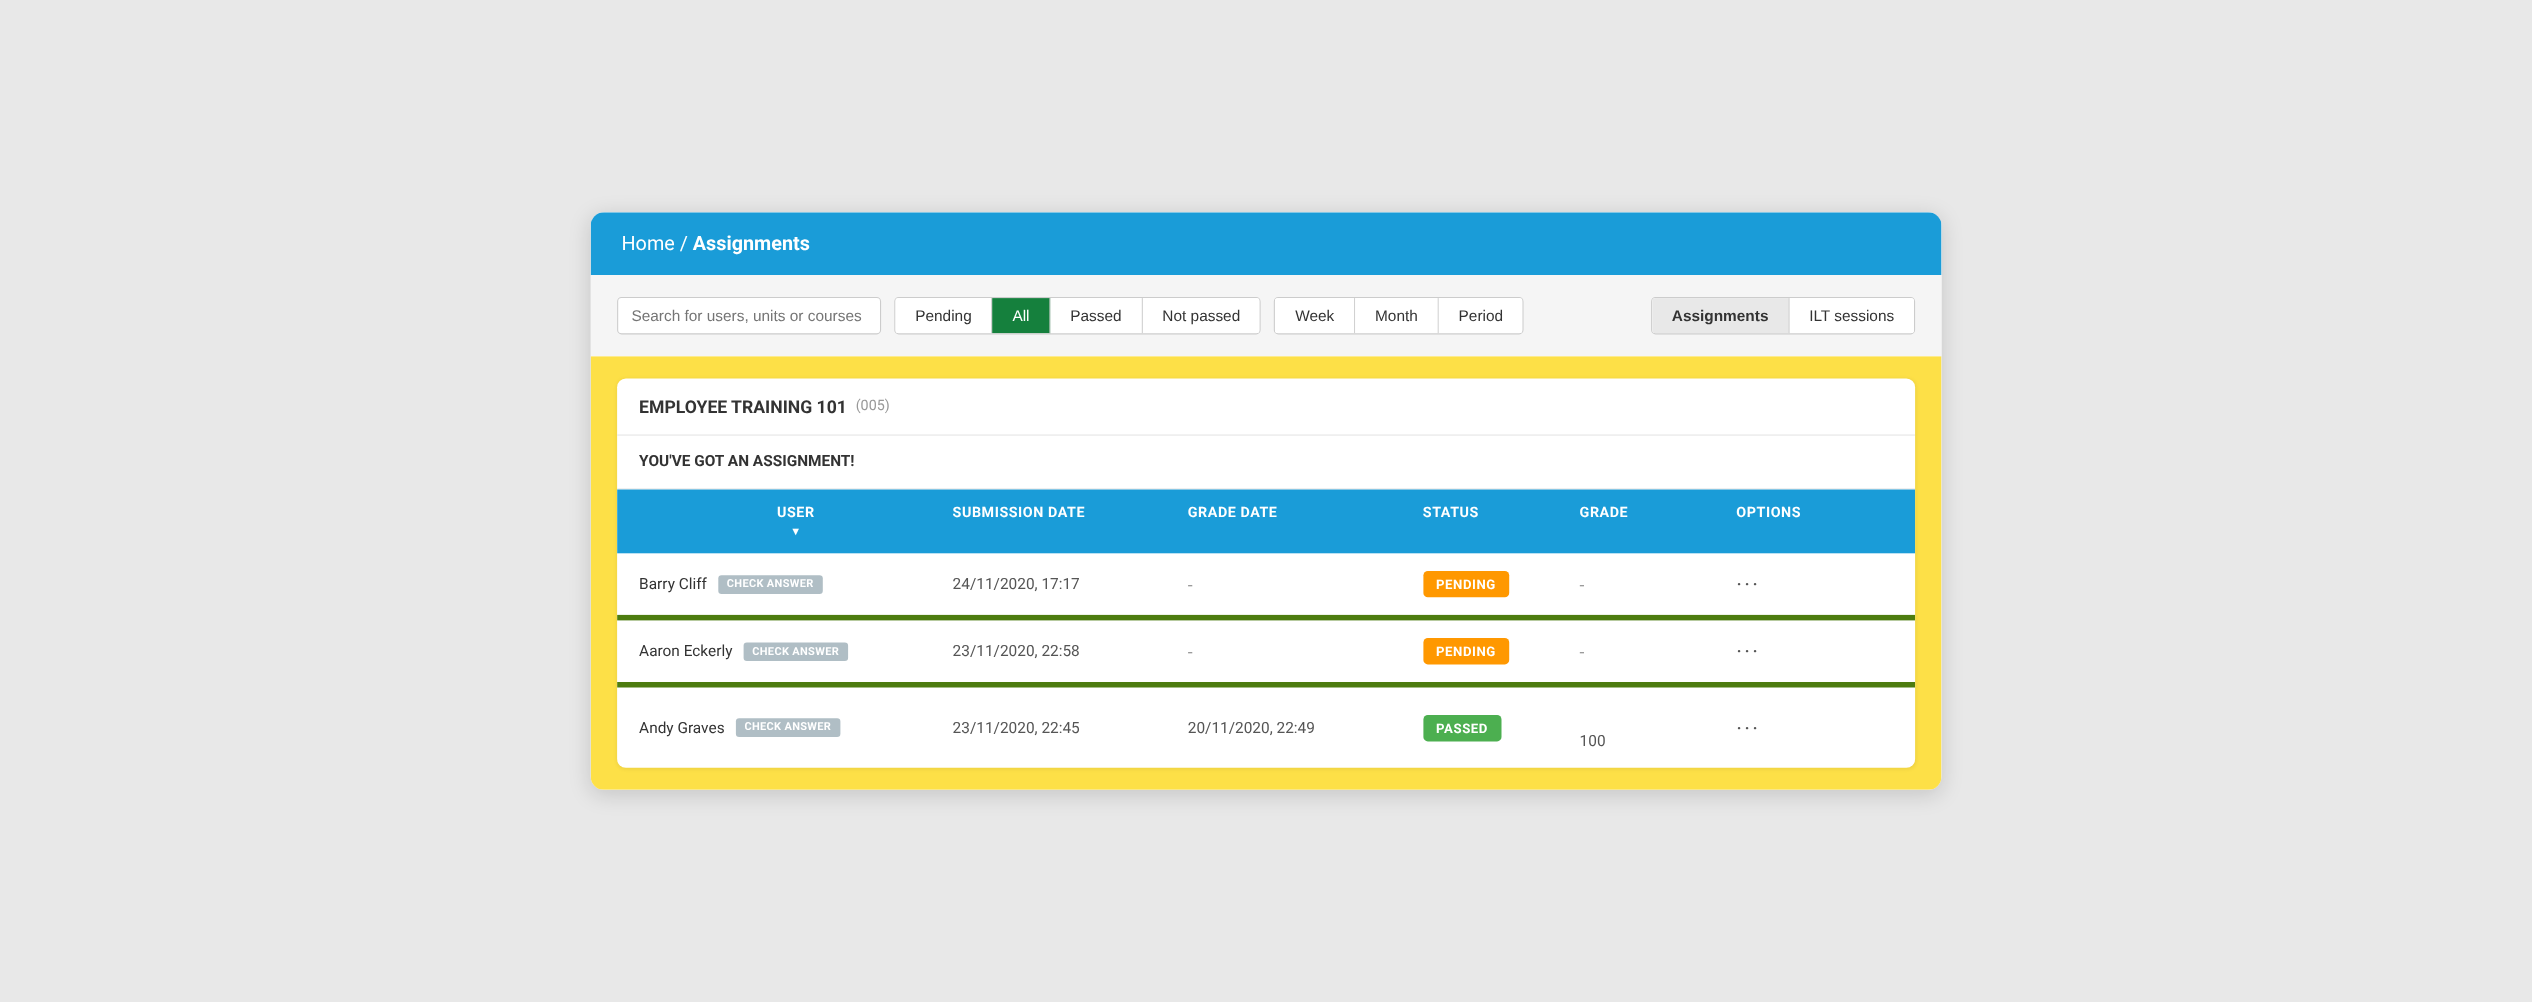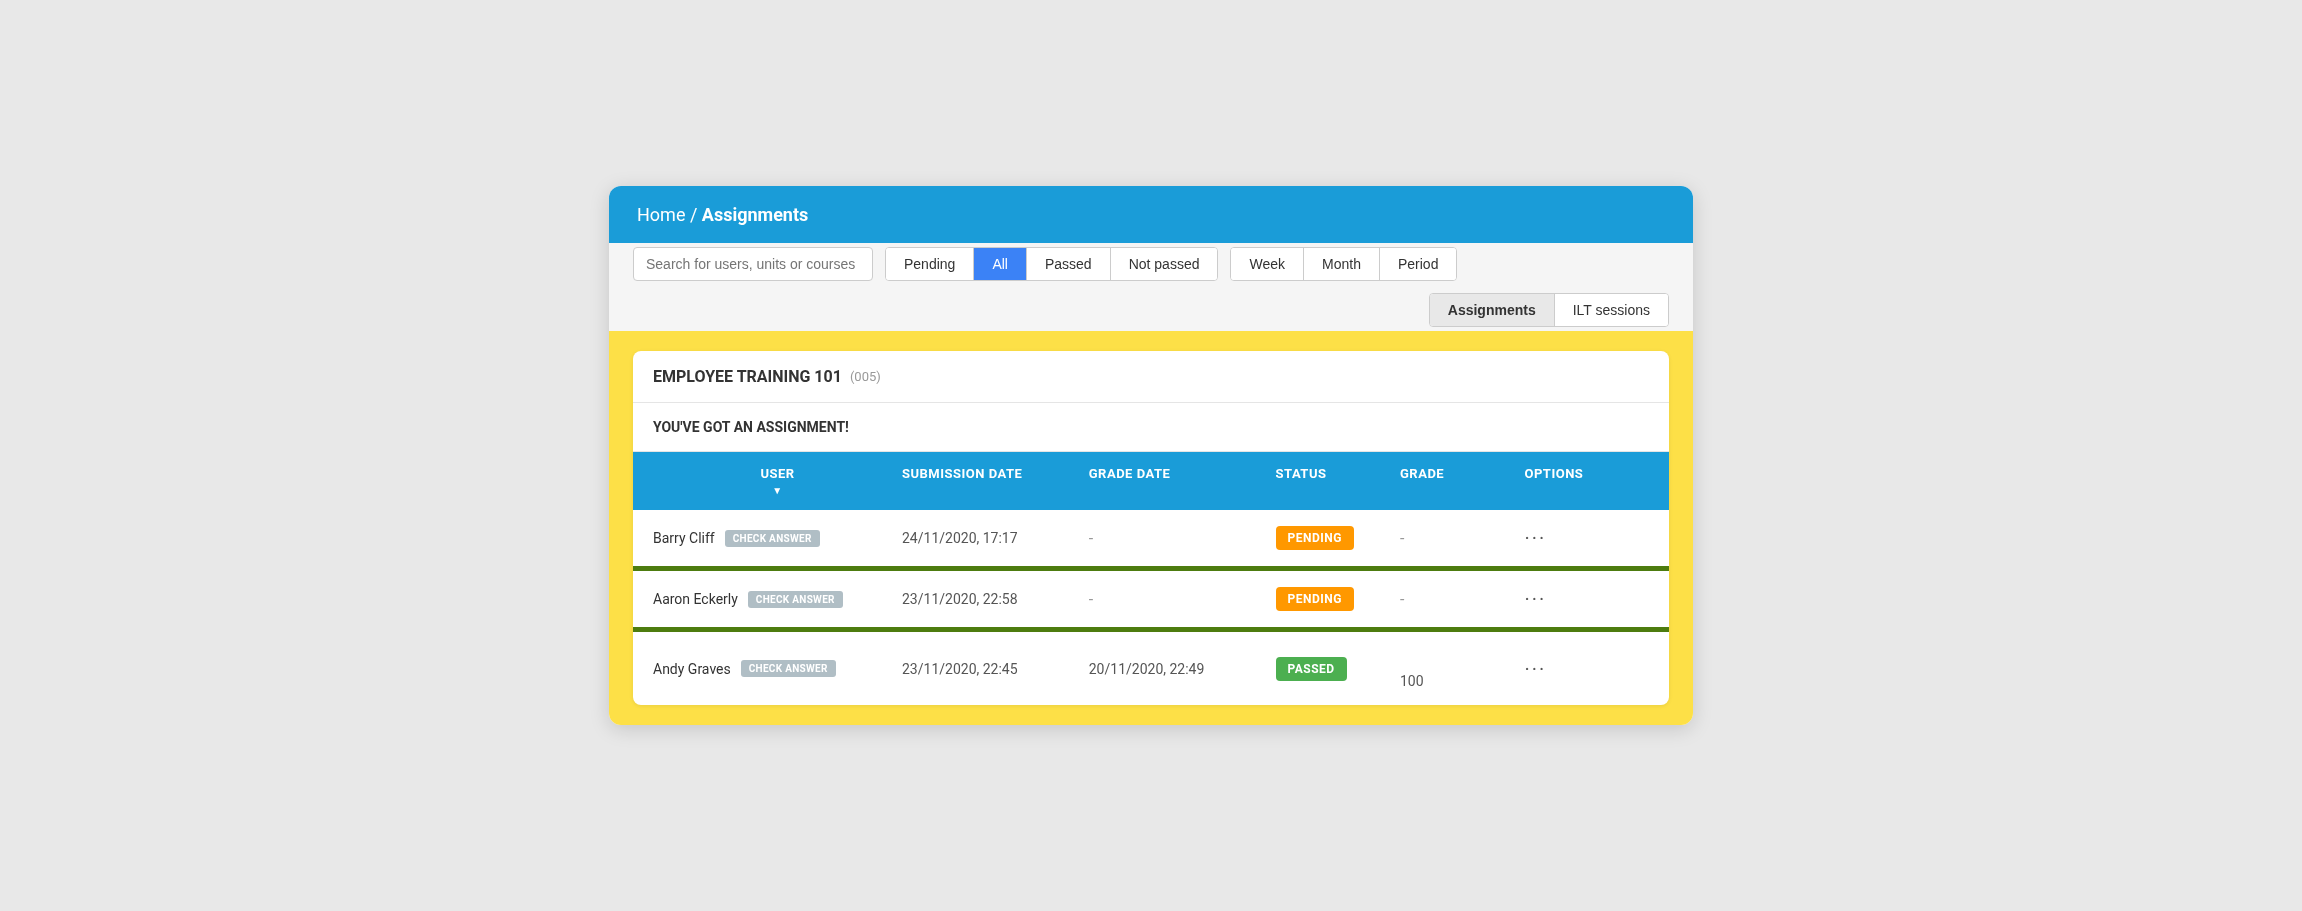--- a/index.html
+++ b/index.html
@@ -12,37 +12,37 @@
       align-items: center;
       justify-content: center;
       min-height: 100vh;
       padding: 20px;
     }
     .window {
       background: #fff;
       border-radius: 12px;
       box-shadow: 0 4px 20px rgba(0,0,0,0.15);
       overflow: hidden;
-      width: 1084px;
+      width: 1228px;
       max-width: 100%;
     }
     .header {
       background: #1a9cd8;
       padding: 18px 28px;
       color: #fff;
     }
     .header-breadcrumb {
       font-size: 18px;
       font-weight: 400;
     }
     .header-breadcrumb strong {
       font-weight: 700;
     }
     .toolbar {
-      padding: 4px 24px;
+      padding: 20px 24px;
       background: #f5f5f5;
       display: flex;
       align-items: center;
       gap: 12px;
       flex-wrap: wrap;
     }
     .search-input {
       border: 1px solid #ccc;
       border-radius: 4px;
       padding: 8px 12px;
@@ -63,21 +63,21 @@
       border: none;
       background: #fff;
       cursor: pointer;
       font-size: 14px;
       color: #333;
       border-right: 1px solid #ccc;
       font-weight: 500;
     }
     .filter-btn:last-child { border-right: none; }
     .filter-btn.active {
-      background: #3b82f6;
+      background: #15803d;
       color: #fff;
     }
     .time-group {
       display: flex;
       border: 1px solid #ccc;
       border-radius: 4px;
       overflow: hidden;
       background: #fff;
     }
     .time-btn {

